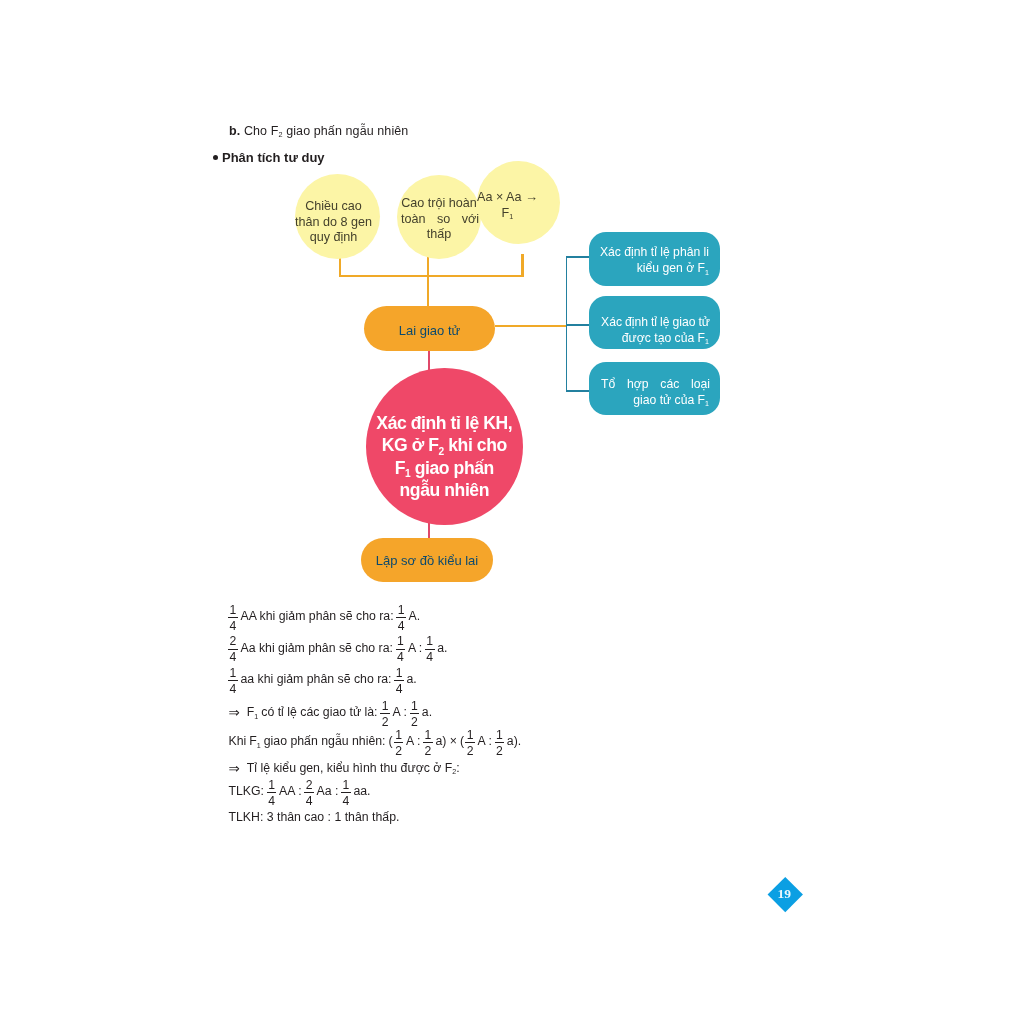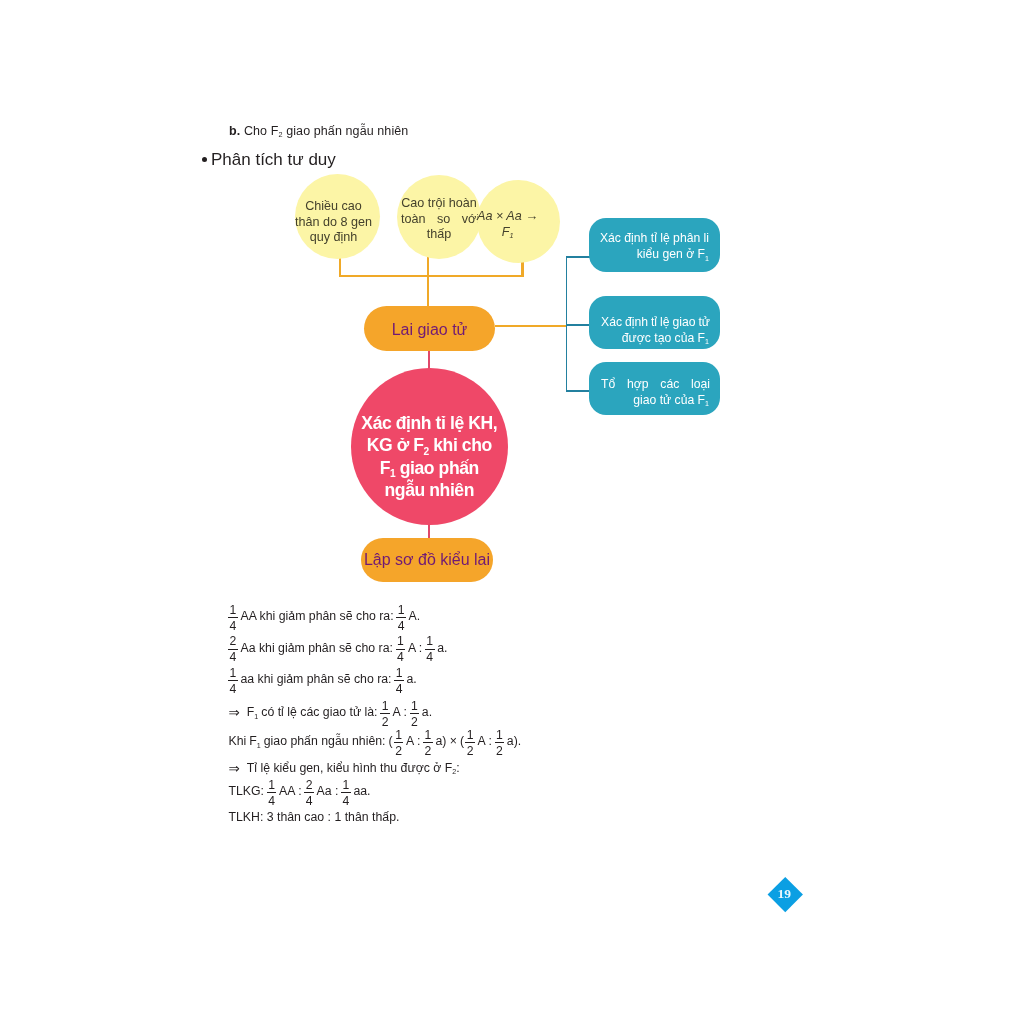--- a/index.html
+++ b/index.html
@@ -5,56 +5,56 @@
 <style>
   html,body{margin:0;padding:0;}
   body{width:1024px;height:1024px;background:#ffffff;font-family:"Liberation Sans",sans-serif;overflow:hidden;position:relative;-webkit-font-smoothing:antialiased;-moz-osx-font-smoothing:grayscale;text-rendering:optimizeLegibility;}
   .page{position:absolute;inset:0;}
   .abs{position:absolute;}
   *{-webkit-font-smoothing:antialiased;}
 
   
   #heading-b{left:229px;top:124px;font-size:12.5px;color:#231f20;white-space:nowrap;letter-spacing:0.1px;}
   #heading-b b{font-weight:bold;}
-  #heading-analysis{left:202px;top:150px;font-size:17px;color:#231f20;font-weight:normal;white-space:nowrap;}
+  #heading-analysis{left:213px;top:150px;font-size:13px;color:#231f20;font-weight:bold;white-space:nowrap;}
   #heading-analysis .bullet{display:inline-block;width:5px;height:5px;border-radius:50%;background:#231f20;vertical-align:middle;margin-right:4px;position:relative;top:-1px;}
 
   sub{font-size:0.58em;vertical-align:baseline;position:relative;top:0.33em;line-height:0;}
 
   
   .ycircle{border-radius:50%;background:#fcf5a6;display:flex;align-items:center;justify-content:flex-start;text-align:center;color:#44412c;font-size:12.6px;line-height:1.24;box-sizing:border-box;}
   .pillbox{border-radius:999px;display:flex;align-items:center;box-sizing:border-box;}
-  .orangebox{background:#f5a52a;color:#701a75;justify-content:center;font-size:16px;}
+  .orangebox{background:#f5a52a;color:#0c4a6e;justify-content:center;font-size:13px;}
   .tealbox{background:#2ba5be;color:#ffffff;font-size:12.2px;line-height:1.3;padding:0 11px;border-radius:17px;}
   .tealbox > span{display:block;width:100%;}
   .pinkcircle{border-radius:50%;background:#ef4868;color:#fff;display:flex;align-items:center;justify-content:center;text-align:center;font-weight:bold;font-size:18.7px;line-height:1.2;letter-spacing:-0.45px;}
   .pinkcircle > div{transform:scaleX(0.94);position:relative;top:10.5px;}
   .line{position:absolute;}
 
   
   #ycircle1{left:295px;top:174px;width:85px;height:85px;padding:0;}
   #ycircle1 > span{white-space:nowrap;position:relative;top:6px;}
   #ycircle2{left:386px;top:175px;width:84px;height:84px;padding:0 3px;margin-left:11px;}
   #ycircle2 > span{display:block;width:100%;position:relative;top:2.5px;}
   .jline{display:flex;justify-content:center;white-space:nowrap;align-items:baseline;width:100%;}
   .jline.spread{justify-content:space-between;padding:0 1px;}
   .jline.left{justify-content:flex-end;}
-  #ycircle3{left:477px;top:180px;width:83px;height:83px;padding:0;font-style:italic;}
+  #ycircle3{left:477px;top:161px;width:83px;height:83px;padding:0;}
   #ycircle3 > span{white-space:nowrap;position:relative;top:3px;}
   #ycircle3 .arrowg{font-size:13px;}
   #obox1{left:364px;top:306px;width:131px;height:45px;}
   #obox1 > span{position:relative;top:1.5px;}
   #obox2{left:361px;top:538px;width:132px;height:44px;}
-  #tbox1{left:589px;top:218px;width:131px;height:54px;}
+  #tbox1{left:589px;top:232px;width:131px;height:54px;}
   #tbox1 > span{position:relative;top:2.3px;}
   #tbox2{left:589px;top:296px;width:131px;height:53.2px;}
   #tbox2 > span{position:relative;top:2.3px;margin-top:12px;}
   #tbox3{left:589px;top:361.5px;width:131px;height:53.2px;}
   #tbox3 > span{position:relative;top:4.5px;}
-  #pink{left:351px;top:367.5px;width:156.5px;height:157px;}
+  #pink{left:366px;top:367.5px;width:156.5px;height:157px;}
 
   
   #stem1{left:338.5px;top:254px;width:2.5px;height:22.5px;background:#f0a928;}
   #stem2{left:426.7px;top:255px;width:2.5px;height:21.5px;background:#f0a928;}
   #stem3{left:521.2px;top:254px;width:2.5px;height:22.5px;background:#f0a928;}
   #hbar{left:338.5px;top:274.5px;width:185.2px;height:2.2px;background:#f0a928;}
   #stemdown{left:426.7px;top:274.5px;width:2.5px;height:32.5px;background:#f0a928;}
   #orange-right{left:494.5px;top:324.6px;width:72.5px;height:2.1px;background:#f0a928;}
   #pink-stem-top{left:428.2px;top:350px;width:2.1px;height:22px;background:#e0486a;}
   #pink-stem-bottom{left:428.2px;top:521px;width:2.1px;height:19px;background:#e0486a;}

